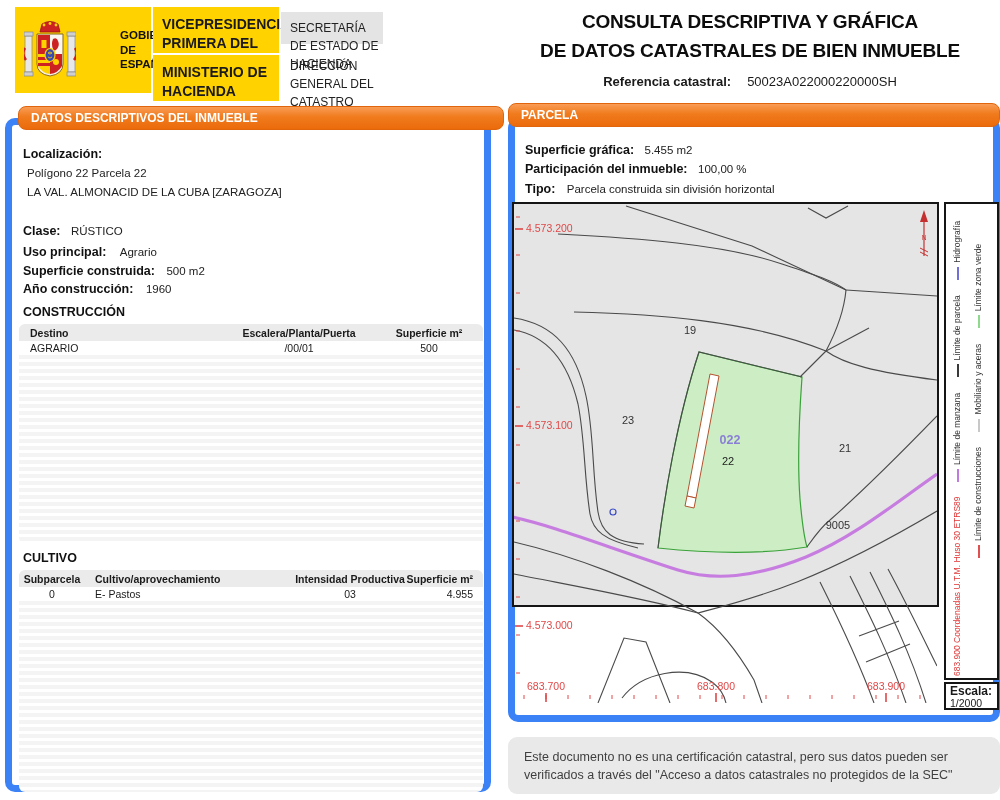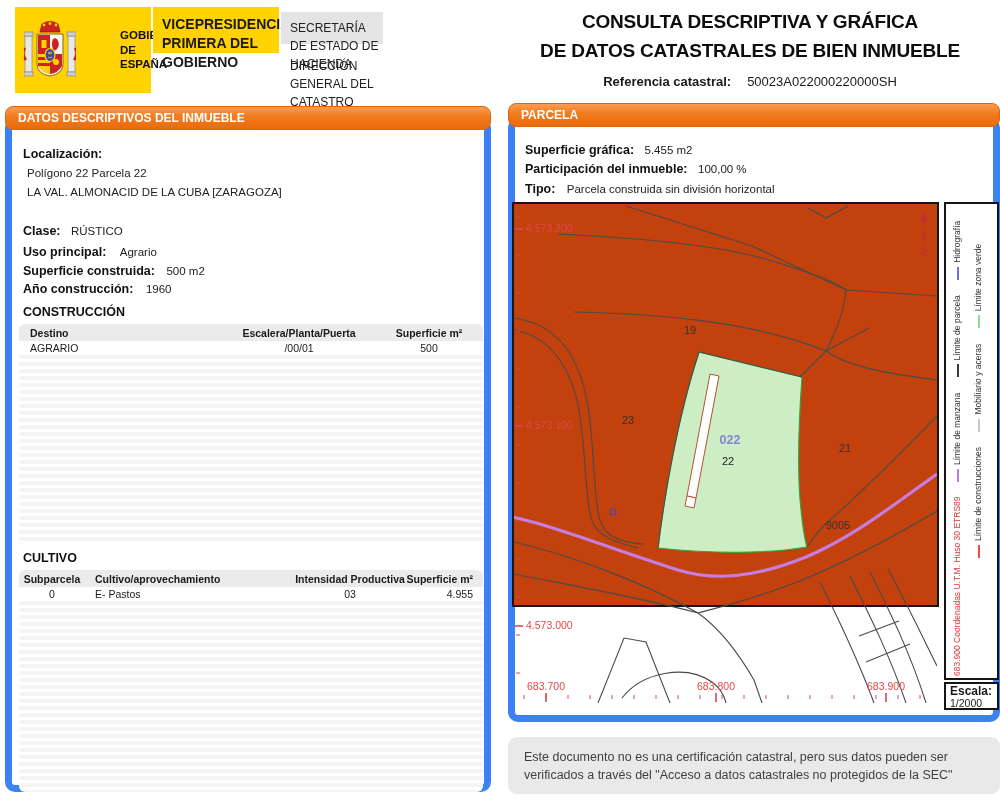--- a/index.html
+++ b/index.html
@@ -22,21 +22,21 @@
   .title-block{position:absolute;left:505px;top:8px;width:490px;text-align:center;}
   .title-line{font-size:19px;font-weight:bold;color:#0d0d0d;line-height:1.5;letter-spacing:-.2px;}
   .ref-line{margin-top:9px;font-size:13px;}
   .ref-label{font-weight:bold;margin-right:16px;}
 
   
   .bar{position:absolute;height:24px;box-sizing:border-box;z-index:3;
        background:linear-gradient(180deg,#f99c55 0%,#f07b1d 45%,#eb6b0b 100%);
        border:1px solid #e0650c;border-radius:8px;color:#fff;font-weight:bold;
        font-size:12px;line-height:22px;padding-left:12px;}
-  #bar-left{left:5px;top:106px;width:486px;}
+  #bar-left{left:18px;top:106px;width:486px;}
   #bar-right{left:508px;top:103px;width:492px;}
   .panel{position:absolute;background:#fff;border:7px solid #3b82f6;border-radius:10px;z-index:1;box-sizing:border-box;}
   #panel-left{left:5px;top:118px;width:486px;height:674px;}
   #panel-right{left:508px;top:118px;width:492px;height:604px;}
 
   .lbl{font-weight:bold;font-size:12.5px;color:#111;}
   .val{font-size:11.5px;color:#222;}
   .abs{position:absolute;white-space:nowrap;}
 
   
@@ -46,21 +46,21 @@
   .tbl .drow{display:flex;font-size:10.5px;height:14px;align-items:center;background:#fff;}
   .c-dest{width:200px;padding-left:11px;text-align:left;box-sizing:border-box;}
   .c-esc{width:160px;text-align:center;}
   .c-sup{width:100px;text-align:center;}
   .c-subp{width:66px;text-align:center;}
   .c-cult{width:210px;padding-left:10px;text-align:left;box-sizing:border-box;}
   .c-int{width:110px;text-align:center;}
   .c-sup2{width:72px;text-align:right;padding-right:4px;box-sizing:border-box;}
 
   
-  #map-box{position:absolute;left:512px;top:202px;width:427px;height:405px;border:2px solid #151515;box-sizing:border-box;background:#c2410c;z-index:2;}
+  #map-box{position:absolute;left:512px;top:202px;width:427px;height:405px;border:2px solid #151515;box-sizing:border-box;background:#e5e5e5;z-index:2;}
   #legend-strip{position:absolute;left:944px;top:202px;width:55px;height:478px;border:2px solid #151515;box-sizing:border-box;background:#fff;overflow:hidden;z-index:2;}
   #escala-box{position:absolute;left:944px;top:682px;width:55px;height:28px;border:2px solid #151515;box-sizing:border-box;background:#fff;padding:1px 4px;z-index:2;}
   #escala-box .e1{font-weight:bold;font-size:12px;line-height:12px;}
   #escala-box .e2{font-size:10.5px;line-height:12px;}
 
   .rot{position:absolute;top:0;left:1px;width:472px;height:50px;
        transform:rotate(-90deg) translateX(-472px);transform-origin:0 0;}
   .rot .line{white-space:nowrap;font-size:8.5px;color:#333;line-height:21px;}
   .rot .line2{padding-left:118px;}
   .coordnote{color:#e03535;margin-right:12px;}
@@ -110,20 +110,21 @@
         <rect x="14" y="45" width="12" height="3" fill="#cc2222"></rect>
       <path d="M26,36 h12 v12 q-4,7 -12,8 Z" fill="#cc2222"></path>
       <circle cx="32" cy="44" r="3" fill="#ffd200"></circle>
       <ellipse cx="26" cy="37" rx="5" ry="6.5" fill="#3a4bb0" stroke="#ffd200" stroke-width="1.2"></ellipse>
       <path d="M24,35 q2,-2 4,0 q-2,2 -4,0 M24,39 q2,2 4,0" stroke="#ffd200" stroke-width="0.8" fill="none"></path>
     </svg>
     <div class="gov-name">GOBIERNO DE ESPAÑA</div>
   </div>
   <div class="ministry-col">
     <div class="ministry-cell top">VICEPRESIDENCIA PRIMERA DEL GOBIERNO</div>
+    <div class="ministry-cell bottom">MINISTERIO DE HACIENDA</div>
   </div>
   <div class="secretary-col">
     <div class="secretary-gray">SECRETARÍA DE ESTADO DE HACIENDA</div>
     <div class="secretary-white">DIRECCIÓN GENERAL DEL CATASTRO</div>
   </div>
 </div>
 
 <div class="title-block">
   <div class="title-line">CONSULTA DESCRIPTIVA Y GRÁFICA</div>
   <div class="title-line">DE DATOS CATASTRALES DE BIEN INMUEBLE</div>

